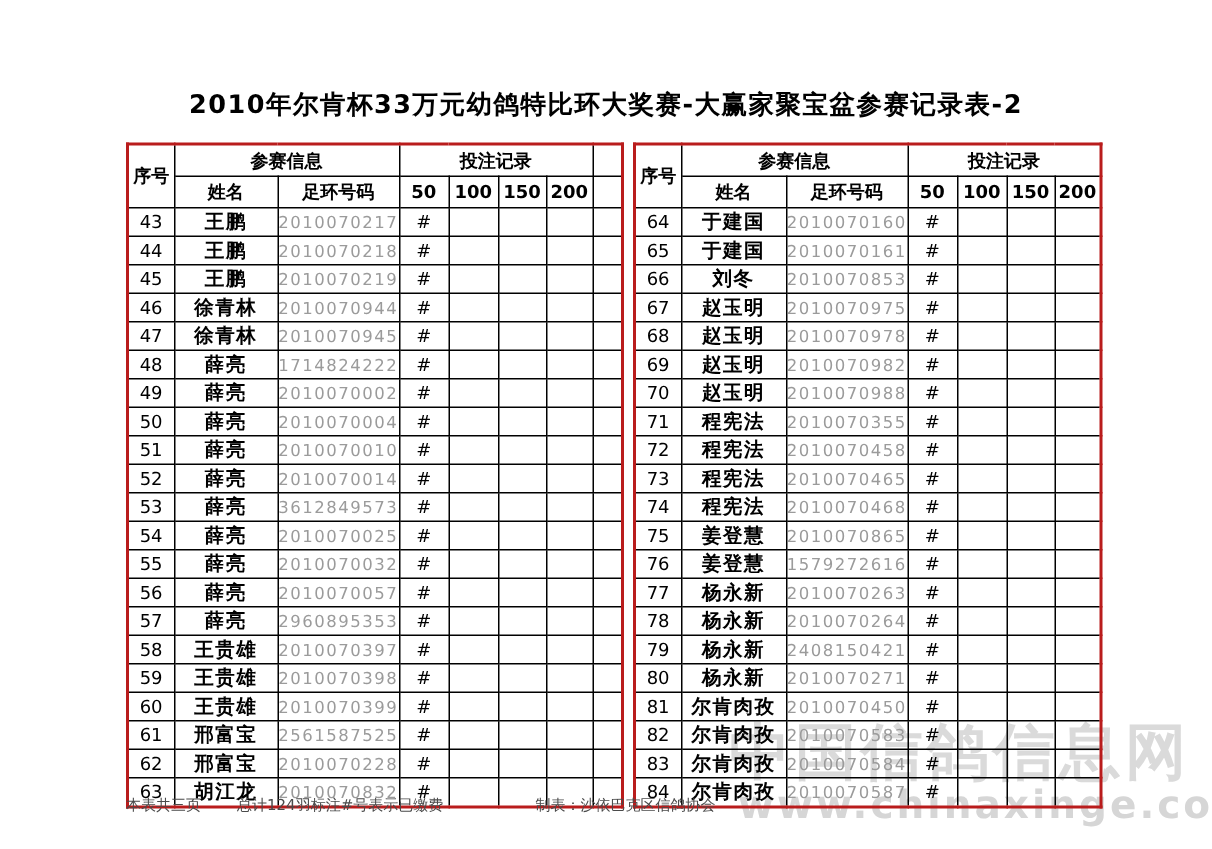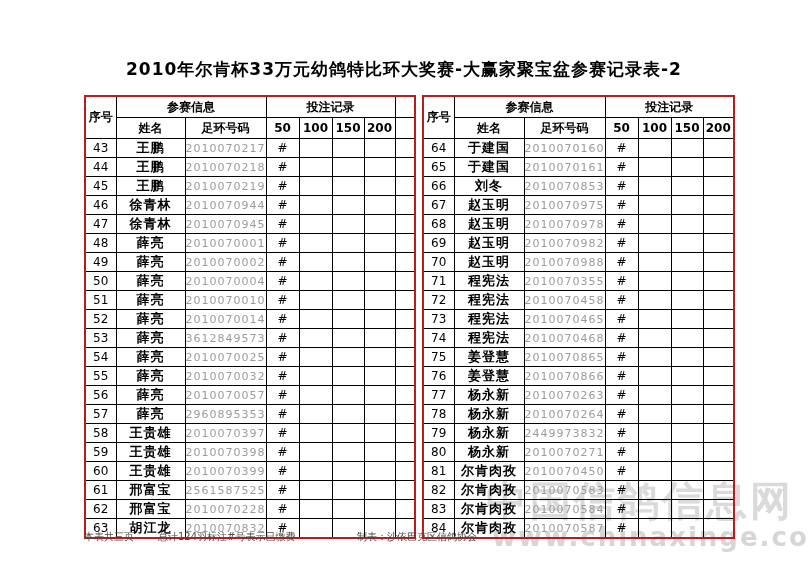--- a/index.html
+++ b/index.html
@@ -136,21 +136,21 @@
           <td class="cell-ring">2010070945</td>
           <td class="cell-bet">#</td>
           <td class="cell-bet"></td>
           <td class="cell-bet"></td>
           <td class="cell-bet"></td>
           <td class="cell-spacer"></td>
         </tr>
         <tr>
           <td class="cell-idx">48</td>
           <td class="cell-name">薛亮</td>
-          <td class="cell-ring">2010070001</td>
+          <td class="cell-ring">1714824222</td>
           <td class="cell-bet">#</td>
           <td class="cell-bet"></td>
           <td class="cell-bet"></td>
           <td class="cell-bet"></td>
           <td class="cell-spacer"></td>
         </tr>
         <tr>
           <td class="cell-idx">49</td>
           <td class="cell-name">薛亮</td>
           <td class="cell-ring">2010070002</td>
@@ -433,21 +433,21 @@
           <td class="cell-name">姜登慧</td>
           <td class="cell-ring">2010070865</td>
           <td class="cell-bet">#</td>
           <td class="cell-bet"></td>
           <td class="cell-bet"></td>
           <td class="cell-bet"></td>
         </tr>
         <tr>
           <td class="cell-idx">76</td>
           <td class="cell-name">姜登慧</td>
-          <td class="cell-ring">2010070866</td>
+          <td class="cell-ring">1579272616</td>
           <td class="cell-bet">#</td>
           <td class="cell-bet"></td>
           <td class="cell-bet"></td>
           <td class="cell-bet"></td>
         </tr>
         <tr>
           <td class="cell-idx">77</td>
           <td class="cell-name">杨永新</td>
           <td class="cell-ring">2010070263</td>
           <td class="cell-bet">#</td>
@@ -460,21 +460,21 @@
           <td class="cell-name">杨永新</td>
           <td class="cell-ring">2010070264</td>
           <td class="cell-bet">#</td>
           <td class="cell-bet"></td>
           <td class="cell-bet"></td>
           <td class="cell-bet"></td>
         </tr>
         <tr>
           <td class="cell-idx">79</td>
           <td class="cell-name">杨永新</td>
-          <td class="cell-ring">2449973832</td>
+          <td class="cell-ring">2408150421</td>
           <td class="cell-bet">#</td>
           <td class="cell-bet"></td>
           <td class="cell-bet"></td>
           <td class="cell-bet"></td>
         </tr>
         <tr>
           <td class="cell-idx">80</td>
           <td class="cell-name">杨永新</td>
           <td class="cell-ring">2010070271</td>
           <td class="cell-bet">#</td>

